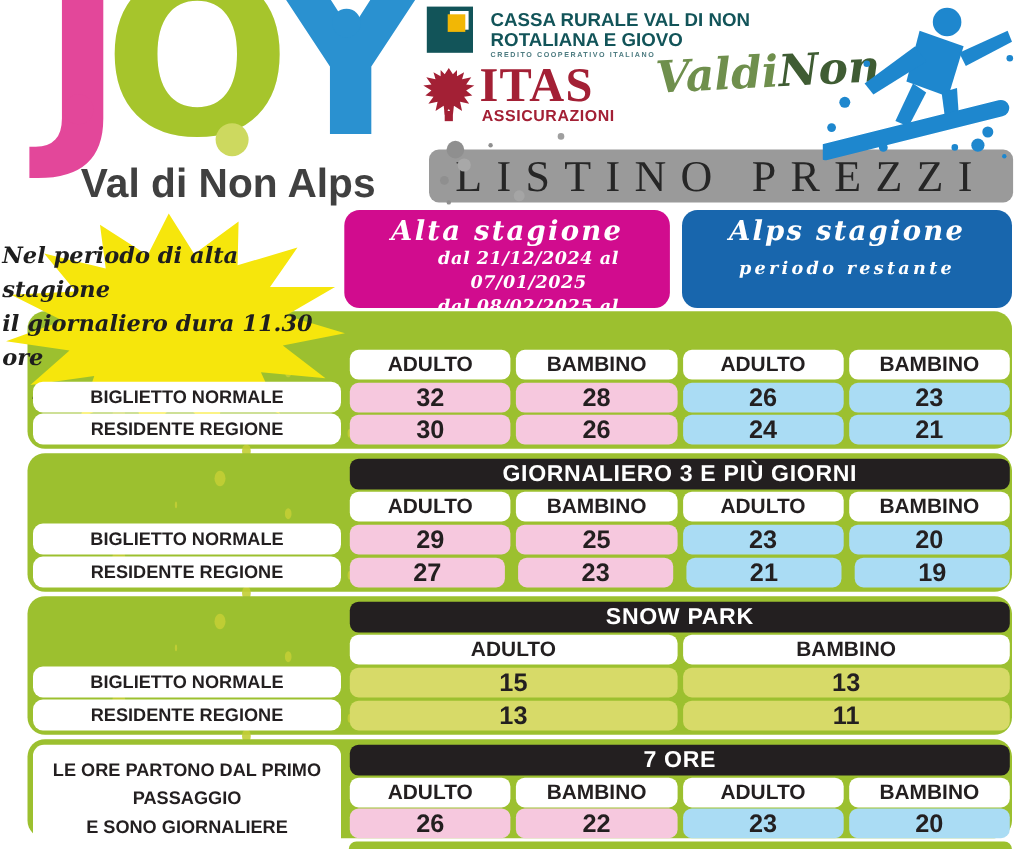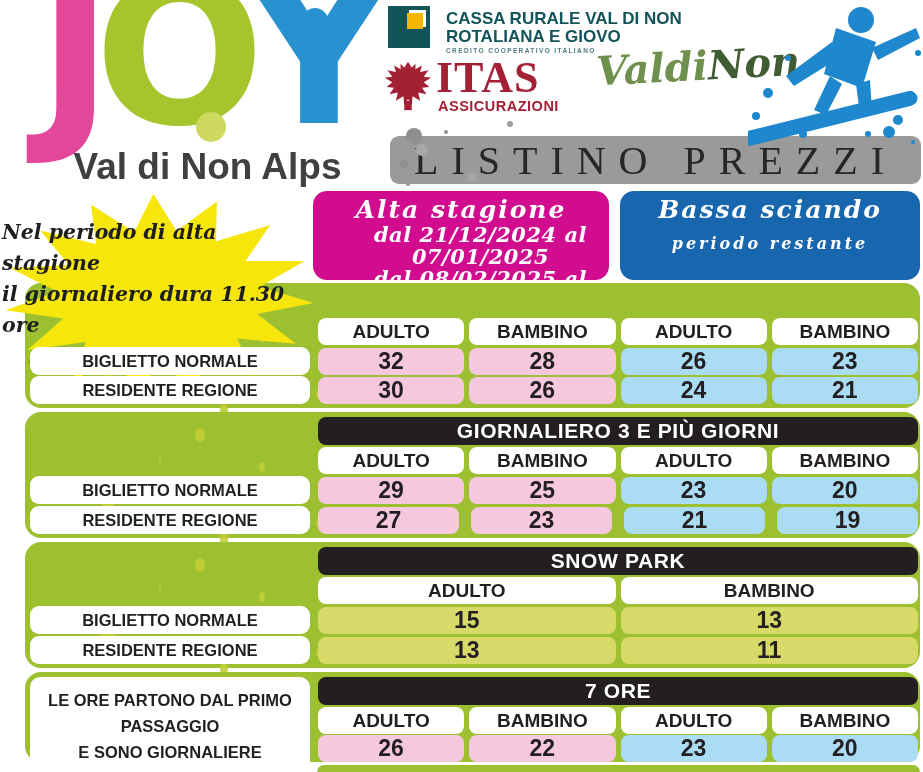--- a/index.html
+++ b/index.html
@@ -60,21 +60,21 @@
       border-radius:50%;background:var(--boarder_blue,#1e87ce);
       box-shadow:24px 10px 0 -4px var(--boarder_blue,#1e87ce),-20px -4px 0 -6px var(--boarder_blue,#1e87ce),
                  42px -2px 0 -2px var(--boarder_blue,#1e87ce);}
 
   
   .season{position:absolute;top:191px;height:89px;border-radius:14px;color:#fff;
           text-align:center;font-family:"DejaVu Serif",serif;}
   .alta{left:313px;width:296px;background:var(--alta_magenta,#d10c8e);}
   .bassa{left:620px;width:300px;background:var(--bassa_blue,#1866ad);}
   .season-label{font-size:25px;font-weight:700;font-style:italic;margin-top:4px;letter-spacing:2px;}
-  .season-date{font-size:21px;font-weight:700;font-style:italic;line-height:22px;letter-spacing:.5px;padding-left:39px;}
+  .season-date{font-size:16px;font-weight:700;font-style:italic;line-height:22px;letter-spacing:.5px;padding-left:39px;}
   .season-sub{font-size:16px;font-weight:700;font-style:italic;letter-spacing:3px;margin-top:10px;}
 
   
   .notice{position:absolute;left:2px;top:193px;width:314px;height:210px;z-index:6;}
   .notice svg{position:absolute;inset:0;}
   .notice-text{position:absolute;inset:0;display:flex;flex-direction:column;align-items:center;
                justify-content:flex-start;padding-top:24px;font-family:"DejaVu Serif",serif;
                font-style:italic;font-weight:700;font-size:20.5px;line-height:31px;color:#1e1e1e;}
 
   
@@ -170,21 +170,21 @@
   <div class="listino">
     <span class="listino-text">LISTINO PREZZI</span>
   </div>
 
   <div class="season alta">
     <div class="season-label">Alta stagione</div>
     <div class="season-date">dal 21/12/2024 al 07/01/2025</div>
     <div class="season-date">dal 08/02/2025 al 18/02/2025</div>
   </div>
   <div class="season bassa">
-    <div class="season-label">Bassa sciando</div>
+    <div class="season-label">Alps stagione</div>
     <div class="season-sub">periodo restante</div>
   </div>
 
   <div class="notice">
     <svg viewBox="0 0 314 210">
       <polygon id="starburst-poly" fill="var(--star_yellow,#f6e60c)" points="302.6,68.0 258.0,93.8 311.6,110.0 255.1,121.1 293.9,150.8 235.2,145.4 252.5,183.3 201.8,162.3 194.6,201.9 160.7,169.0 130.2,203.5 118.9,164.2 70.4,187.6 83.7,148.9 25.6,157.1 61.2,125.6 3.5,117.3 55.2,98.5 8.0,75.0 66.9,72.1 38.2,37.5 94.1,51.0 88.9,11.4 132.2,39.0 151.4,1.1 174.6,38.0 214.9,8.4 214.0,48.2 268.4,32.1 243.5,68.0"></polygon>
     </svg>
     <div class="notice-text">
       <span>Nel periodo di alta stagione</span>
       <span>il giornaliero dura 11.30 ore</span>

